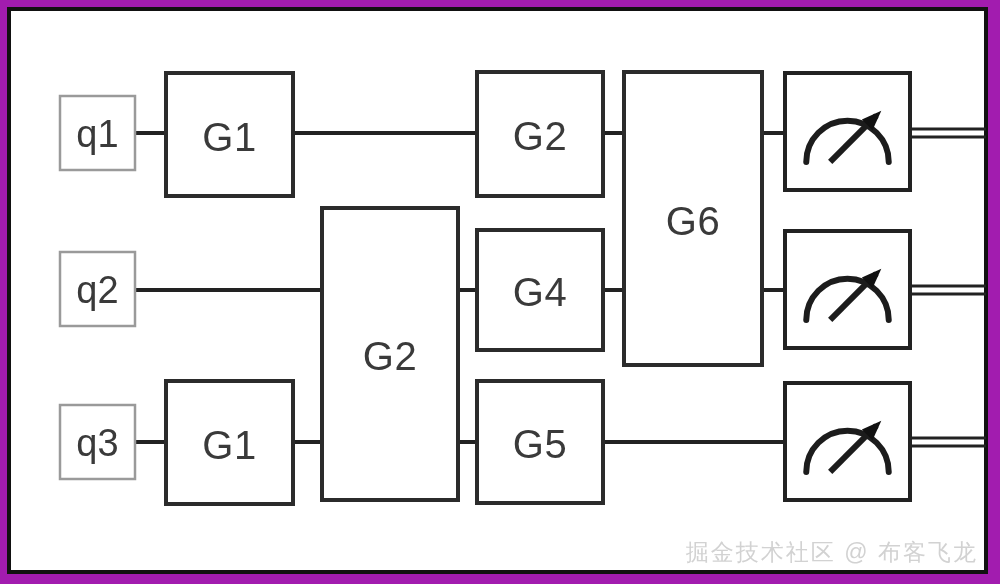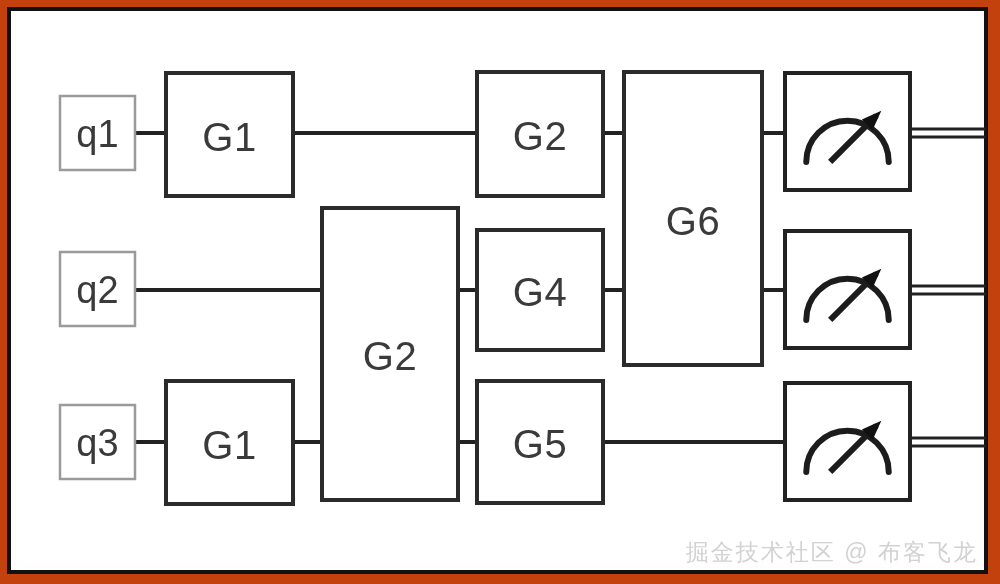--- a/index.html
+++ b/index.html
@@ -4,21 +4,21 @@
 <style>
   html, body {
     margin: 0;
     padding: 0;
     background: #ffffff;
   }
   #stage {
     position: relative;
     width: 1000px;
     height: 584px;
-    background: #c2410c;
+    background: #a21caf;
     font-family: "Liberation Sans", sans-serif;
     overflow: hidden;
   }
   #circuit-svg {
     position: absolute;
     left: 0;
     top: 0;
     width: 1000px;
     height: 584px;
     display: block;

